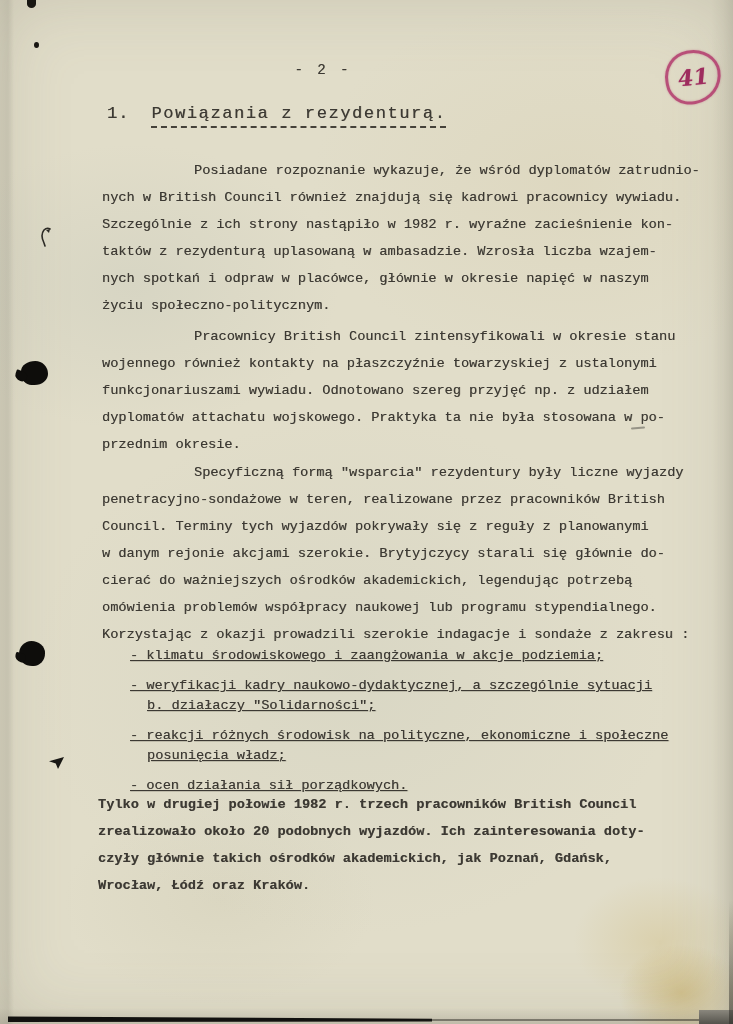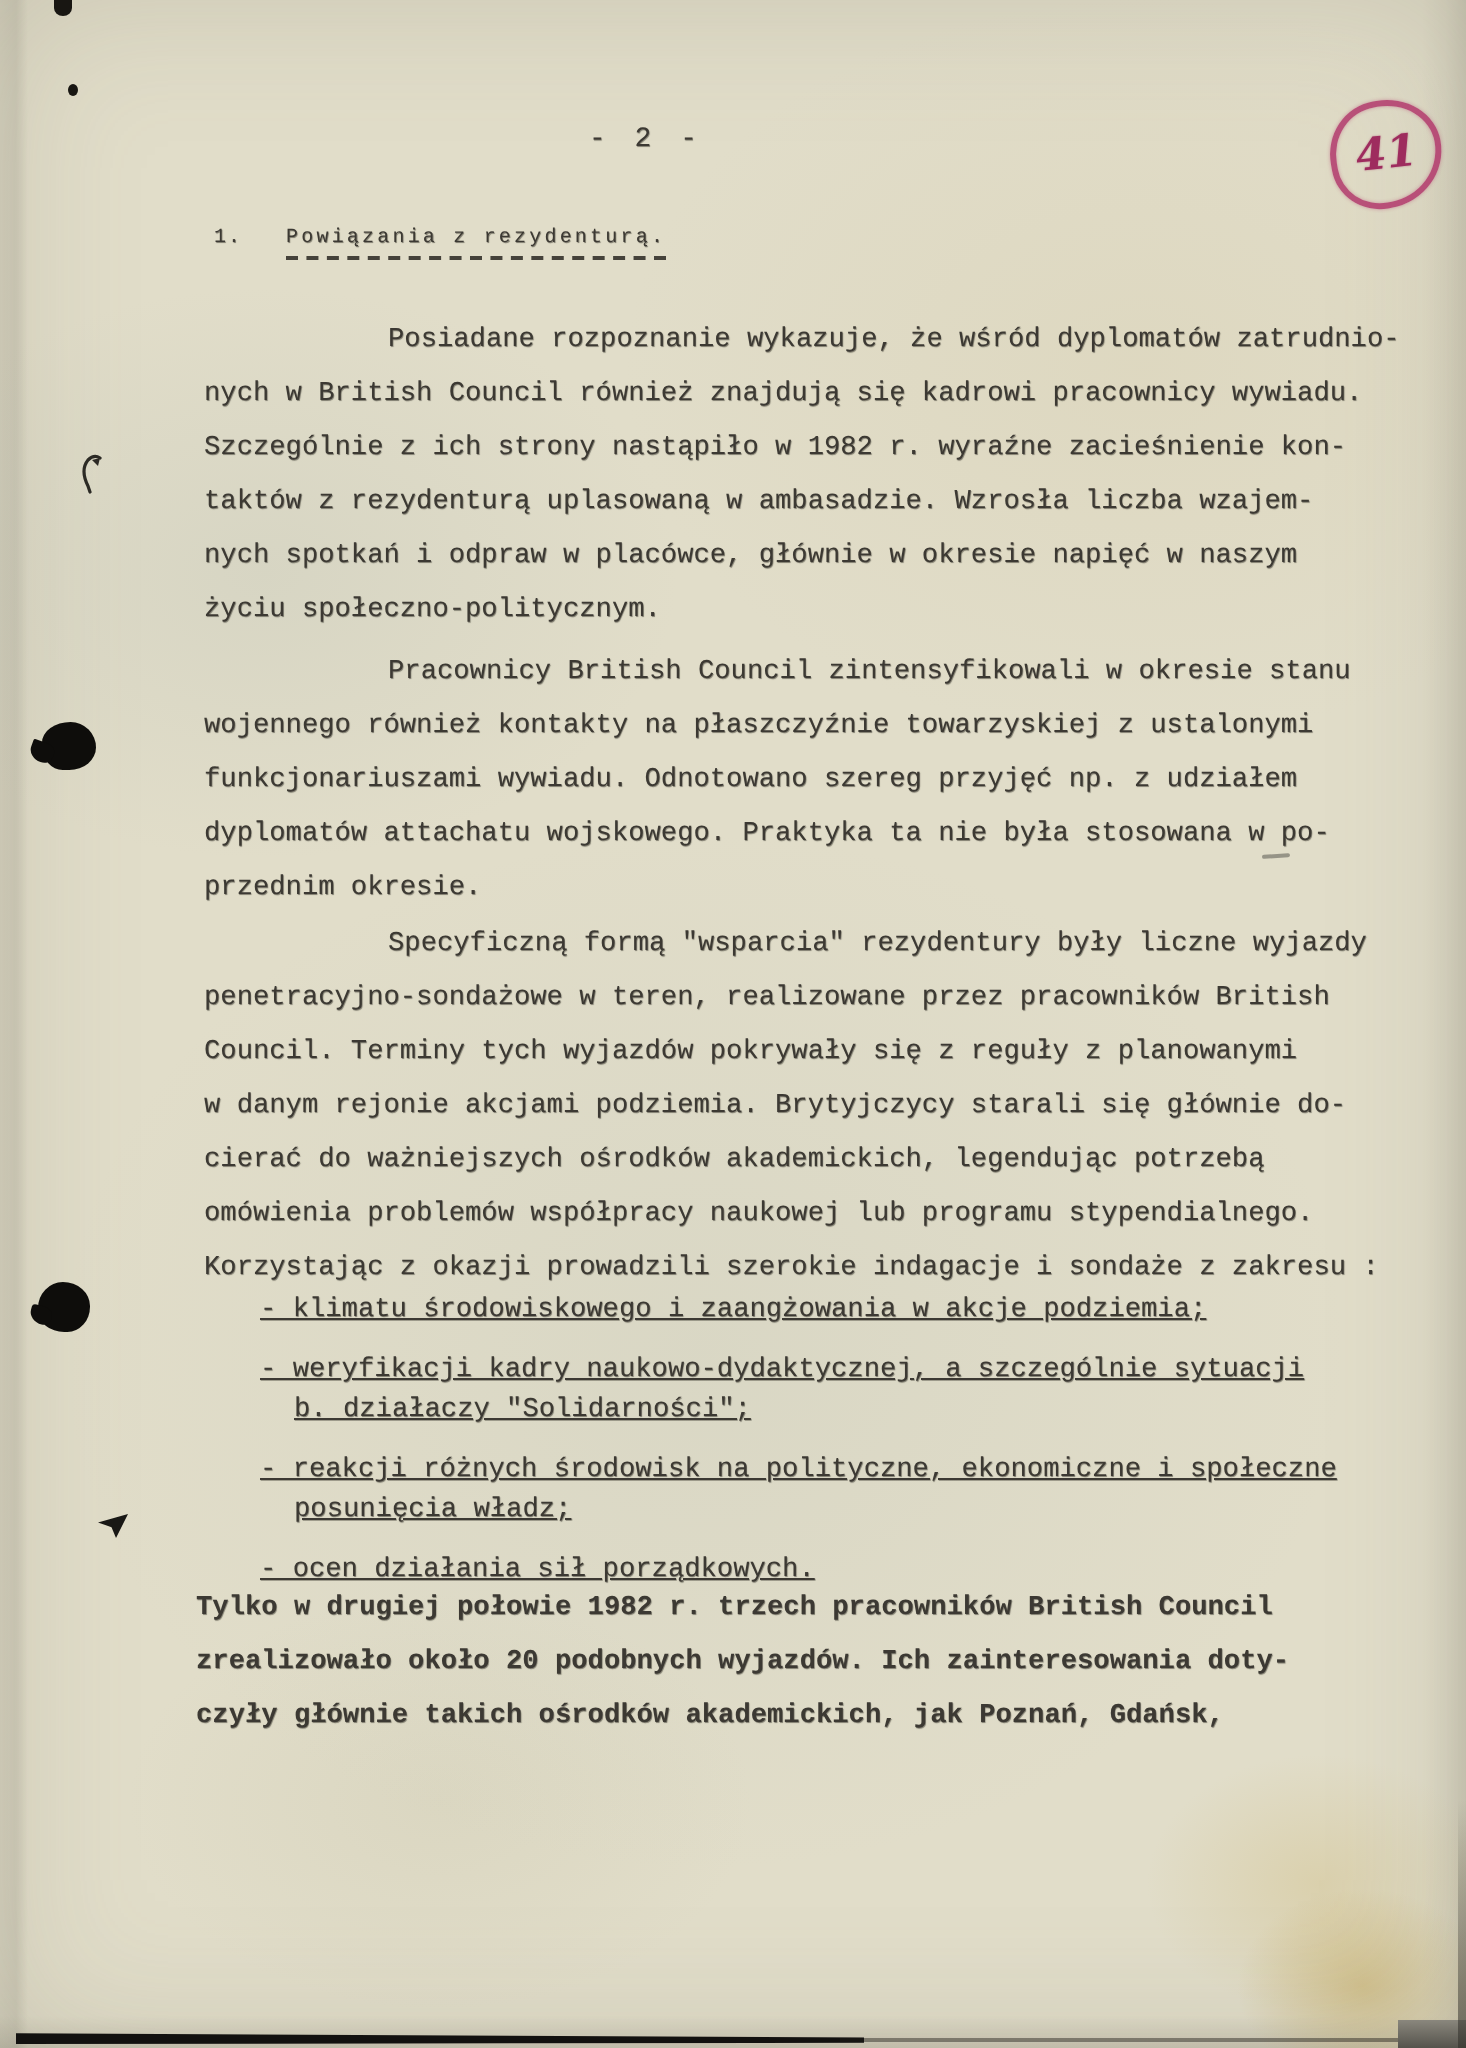--- a/index.html
+++ b/index.html
@@ -35,21 +35,21 @@
     transform:rotate(-10deg);
     display:flex;align-items:center;justify-content:center;
     box-shadow:0 0 2px rgba(178,55,107,0.45), inset 0 0 2px rgba(178,55,107,0.45);
   }
   .stamp span{
     font-family:"DejaVu Serif",serif;
     font-style:italic;font-weight:bold;font-size:22px;
     color:#9e2c5e;transform:rotate(4deg);
     text-shadow:0 0 1px rgba(158,44,94,0.6);
   }
-  .heading{position:absolute;left:107px;top:114px;font-size:10px;white-space:nowrap;
+  .heading{position:absolute;left:107px;top:104px;font-size:17px;white-space:nowrap;
     text-shadow:0.4px 0.4px 0.4px rgba(40,38,30,0.55);text-decoration:underline;}
   .heading .h-num{display:inline-block;letter-spacing:1px;}
   .heading .h-title{
     display:inline-block;margin-left:22px;letter-spacing:1.6px;
     border-bottom:2px dashed #45423a;padding-bottom:3px;
   }
   .para{position:absolute;left:102px;width:600px;font-size:13.6px;line-height:27px;
     text-shadow:0.35px 0.35px 0.4px rgba(40,38,30,0.5);}
   .para .line{white-space:pre;}
   .para .line.first{padding-left:92px;}
@@ -116,21 +116,21 @@
     <div class="line">wojennego również kontakty na płaszczyźnie towarzyskiej z ustalonymi</div>
     <div class="line">funkcjonariuszami wywiadu. Odnotowano szereg przyjęć np. z udziałem</div>
     <div class="line">dyplomatów attachatu wojskowego. Praktyka ta nie była stosowana w po-</div>
     <div class="line">przednim okresie.</div>
   </div>
 
   <div class="para" style="top:459px">
     <div class="line first">Specyficzną formą "wsparcia" rezydentury były liczne wyjazdy</div>
     <div class="line">penetracyjno-sondażowe w teren, realizowane przez pracowników British</div>
     <div class="line">Council. Terminy tych wyjazdów pokrywały się z reguły z planowanymi</div>
-    <div class="line">w danym rejonie akcjami podziemia. Brytyjczycy starali się głównie do-</div>
+    <div class="line">w danym rejonie akcjami szerokie. Brytyjczycy starali się głównie do-</div>
     <div class="line">cierać do ważniejszych ośrodków akademickich, legendując potrzebą</div>
     <div class="line">omówienia problemów współpracy naukowej lub programu stypendialnego.</div>
     <div class="line">Korzystając z okazji prowadzili szerokie indagacje i sondaże z zakresu :</div>
   </div>
 
   <div class="bullets">
     <div class="bullet">
       <div class="line">- klimatu środowiskowego i zaangżowania w akcje podziemia;</div>
     </div>
     <div class="bullet">
@@ -143,20 +143,21 @@
     </div>
     <div class="bullet">
       <div class="line">- ocen działania sił porządkowych.</div>
     </div>
   </div>
 
   <div class="para closing">
     <div class="line">Tylko w drugiej połowie 1982 r. trzech pracowników British Council</div>
     <div class="line">zrealizowało około 20 podobnych wyjazdów. Ich zainteresowania doty-</div>
     <div class="line">czyły głównie takich ośrodków akademickich, jak Poznań, Gdańsk,</div>
+    <div class="line">Wrocław, Łódź oraz Kraków.</div>
   </div>
 
   <div class="speck s1"></div>
   <div class="speck s2"></div>
   <div class="hook-mark">
     <svg width="20" height="26" viewBox="0 0 20 26">
       <path d="M14,2 q-3,-2 -6,1 q-4,5 0,13 l1,3" fill="none" stroke="#2c2a25" stroke-width="1.6" stroke-linecap="round"></path>
       <path d="M14,2 l-4,1 l3,3 z" fill="#2c2a25"></path>
     </svg>
   </div>

